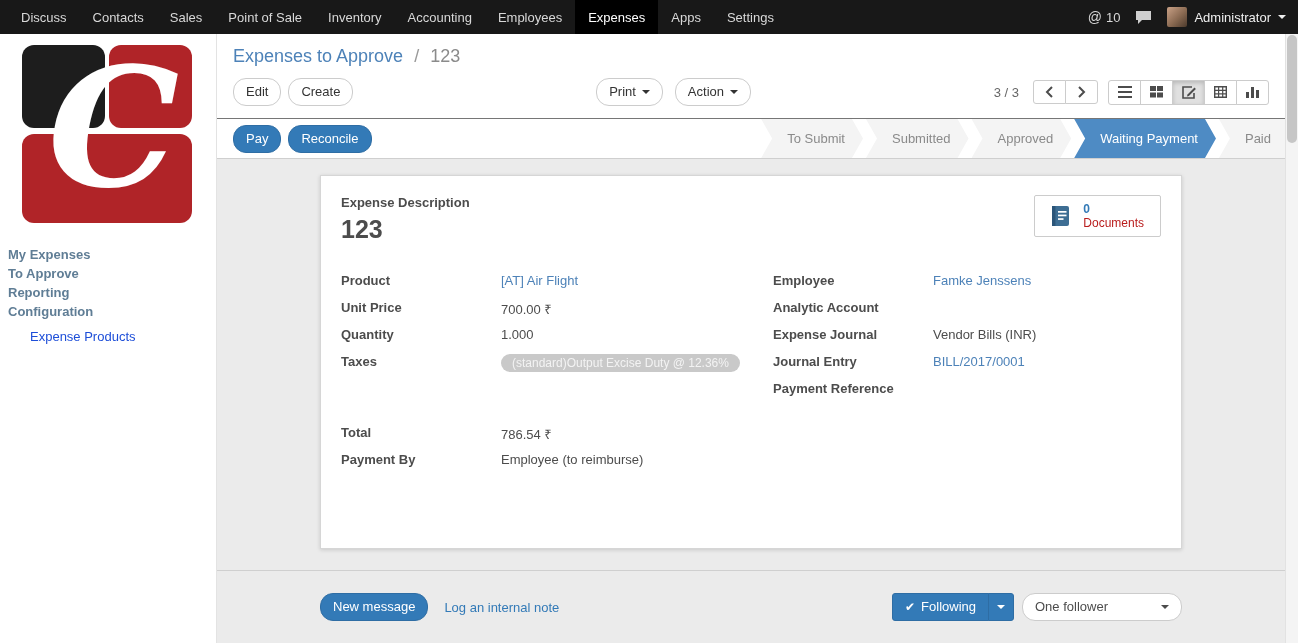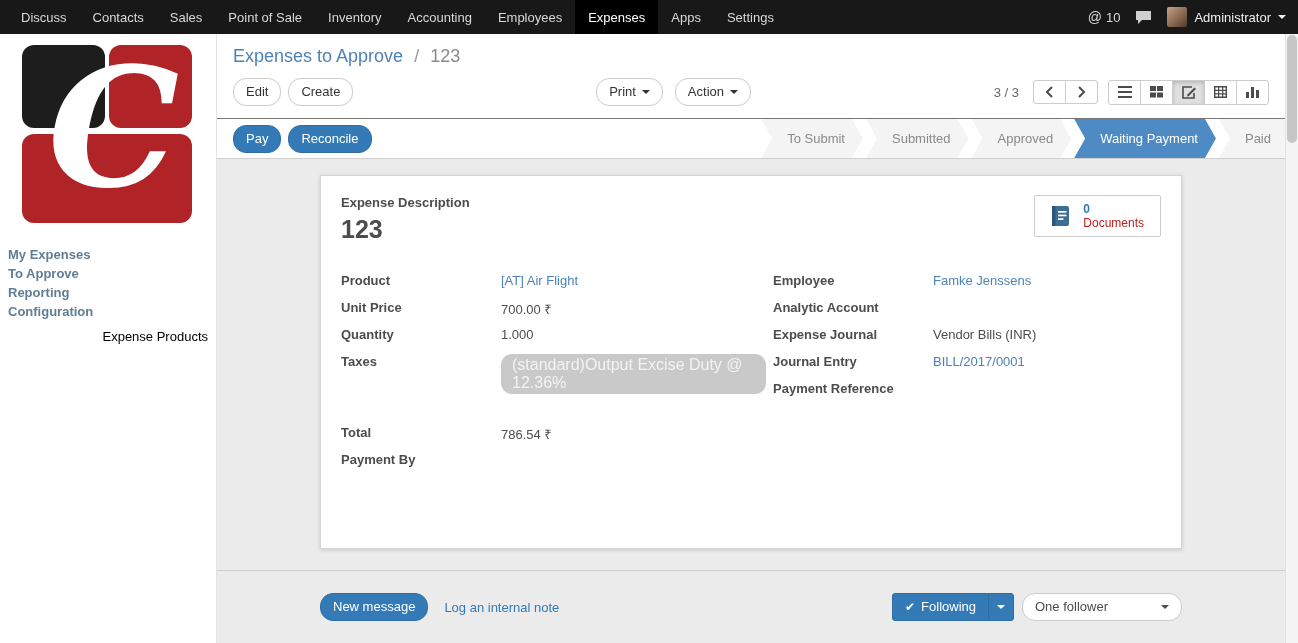--- a/index.html
+++ b/index.html
@@ -26,21 +26,21 @@
   .scroll-thumb { position:absolute; top:1px; left:1px; width:10px; height:108px; background:#c6c6c6; border-radius:5px; }
 
   
   .logo { position:relative; width:170px; height:178px; margin:11px 0 0 22px; }
   .lg-tl { position:absolute; left:0; top:0; width:83px; height:83px; background:#1d1d1d; border-radius:12px; }
   .lg-tr { position:absolute; right:0; top:0; width:83px; height:83px; background:#b02428; border-radius:12px; }
   .lg-b  { position:absolute; left:0; bottom:0; width:170px; height:89px; background:#b02428; border-radius:12px; }
   .lg-c  { position:absolute; left:26px; top:-14px; font:italic bold 165px "DejaVu Serif", serif; color:#fff; }
   .side-menu { margin-top:22px; display:flex; flex-direction:column; }
   .side-link { display:block; padding:2px 8px; color:#5f7d95; font-weight:bold; text-decoration:none; font-size:13px; cursor:pointer; }
-  .side-link.leaf { color:#000000; font-weight:normal; padding-left:3px; margin-top:6px;text-align:right; }
+  .side-link.leaf { color:#1d4ed8; font-weight:normal; padding-left:30px; margin-top:6px; }
 
   
   .control-panel { padding:12px 16px 12px 16px; border-bottom:1px solid #767676; background:#fff; }
   .breadcrumb { font-size:18px; margin-bottom:11px; }
   .bc-link { color:#4d82b8; text-decoration:none; cursor:pointer; }
   .bc-sep { color:#999; margin:0 6px; }
   .bc-cur { color:#8b8b8b; }
   .cp-row { display:flex; align-items:center; }
   .cp-left { display:flex; gap:7px; }
   .cp-center { flex:1; display:flex; justify-content:center; gap:12px; }
@@ -84,21 +84,21 @@
   .doc-count { color:#337ab7; font-weight:bold; }
   .doc-label { color:#b91c1c; }
 
   .field-grid { display:flex; margin-top:28px; }
   .col-left { width:425px; flex:none; }
   .col-right { flex:1; margin-left:7px; }
   .field-row { display:flex; align-items:flex-start; min-height:27px; }
   .f-label { width:160px; flex:none; font-weight:bold; color:#4c4c4c; padding-top:1px; }
   .f-value { flex:1; color:#4c4c4c; padding-top:1px; }
   .f-link { color:#4d82b8; text-decoration:none; cursor:pointer; }
-  .tag { display:inline-block; background:#c9c9c9; color:#f3f3f3; border-radius:11px; padding:2px 11px; font-size:16px; }
+  .tag { display:inline-block; background:#c9c9c9; color:#f3f3f3; border-radius:11px; padding:2px 11px; font-size:12px; }
 
   .totals { margin-top:17px; }
   .totals .field-row { min-height:27px; }
 
   
   .chatter { height:73px; background:#ebebeb; border-top:1px solid #cfcfcf; display:flex; align-items:center; }
   .chatter-inner { width:862px; margin:0 auto; display:flex; align-items:center; }
   .log-note-link { color:#337ab7; text-decoration:none; margin-left:16px; cursor:pointer; }
   .chatter-right { margin-left:auto; display:flex; gap:8px; }
   .followers-btn { width:160px; justify-content:space-between; color:#4c4c4c; }
@@ -323,20 +323,21 @@
           </div>
         </div>
 
         <div class="totals">
           <div class="field-row">
             <span class="f-label">Total</span>
             <span class="f-value">786.54 ₹</span>
           </div>
           <div class="field-row">
             <span class="f-label">Payment By</span>
+            <span class="f-value">Employee (to reimburse)</span>
           </div>
         </div>
       </div>
     </div>
 
     <div class="chatter">
       <div class="chatter-inner">
         <button class="btn btn-primary">New message</button>
         <a class="log-note-link">Log an internal note</a>
         <div class="chatter-right">

